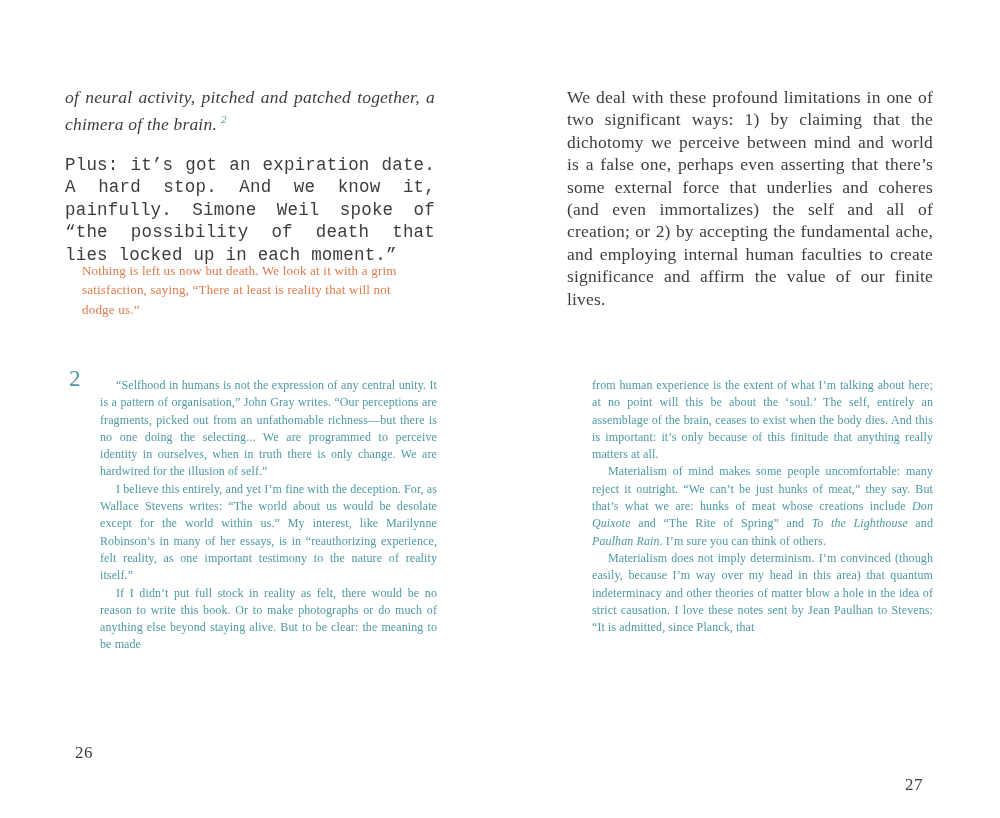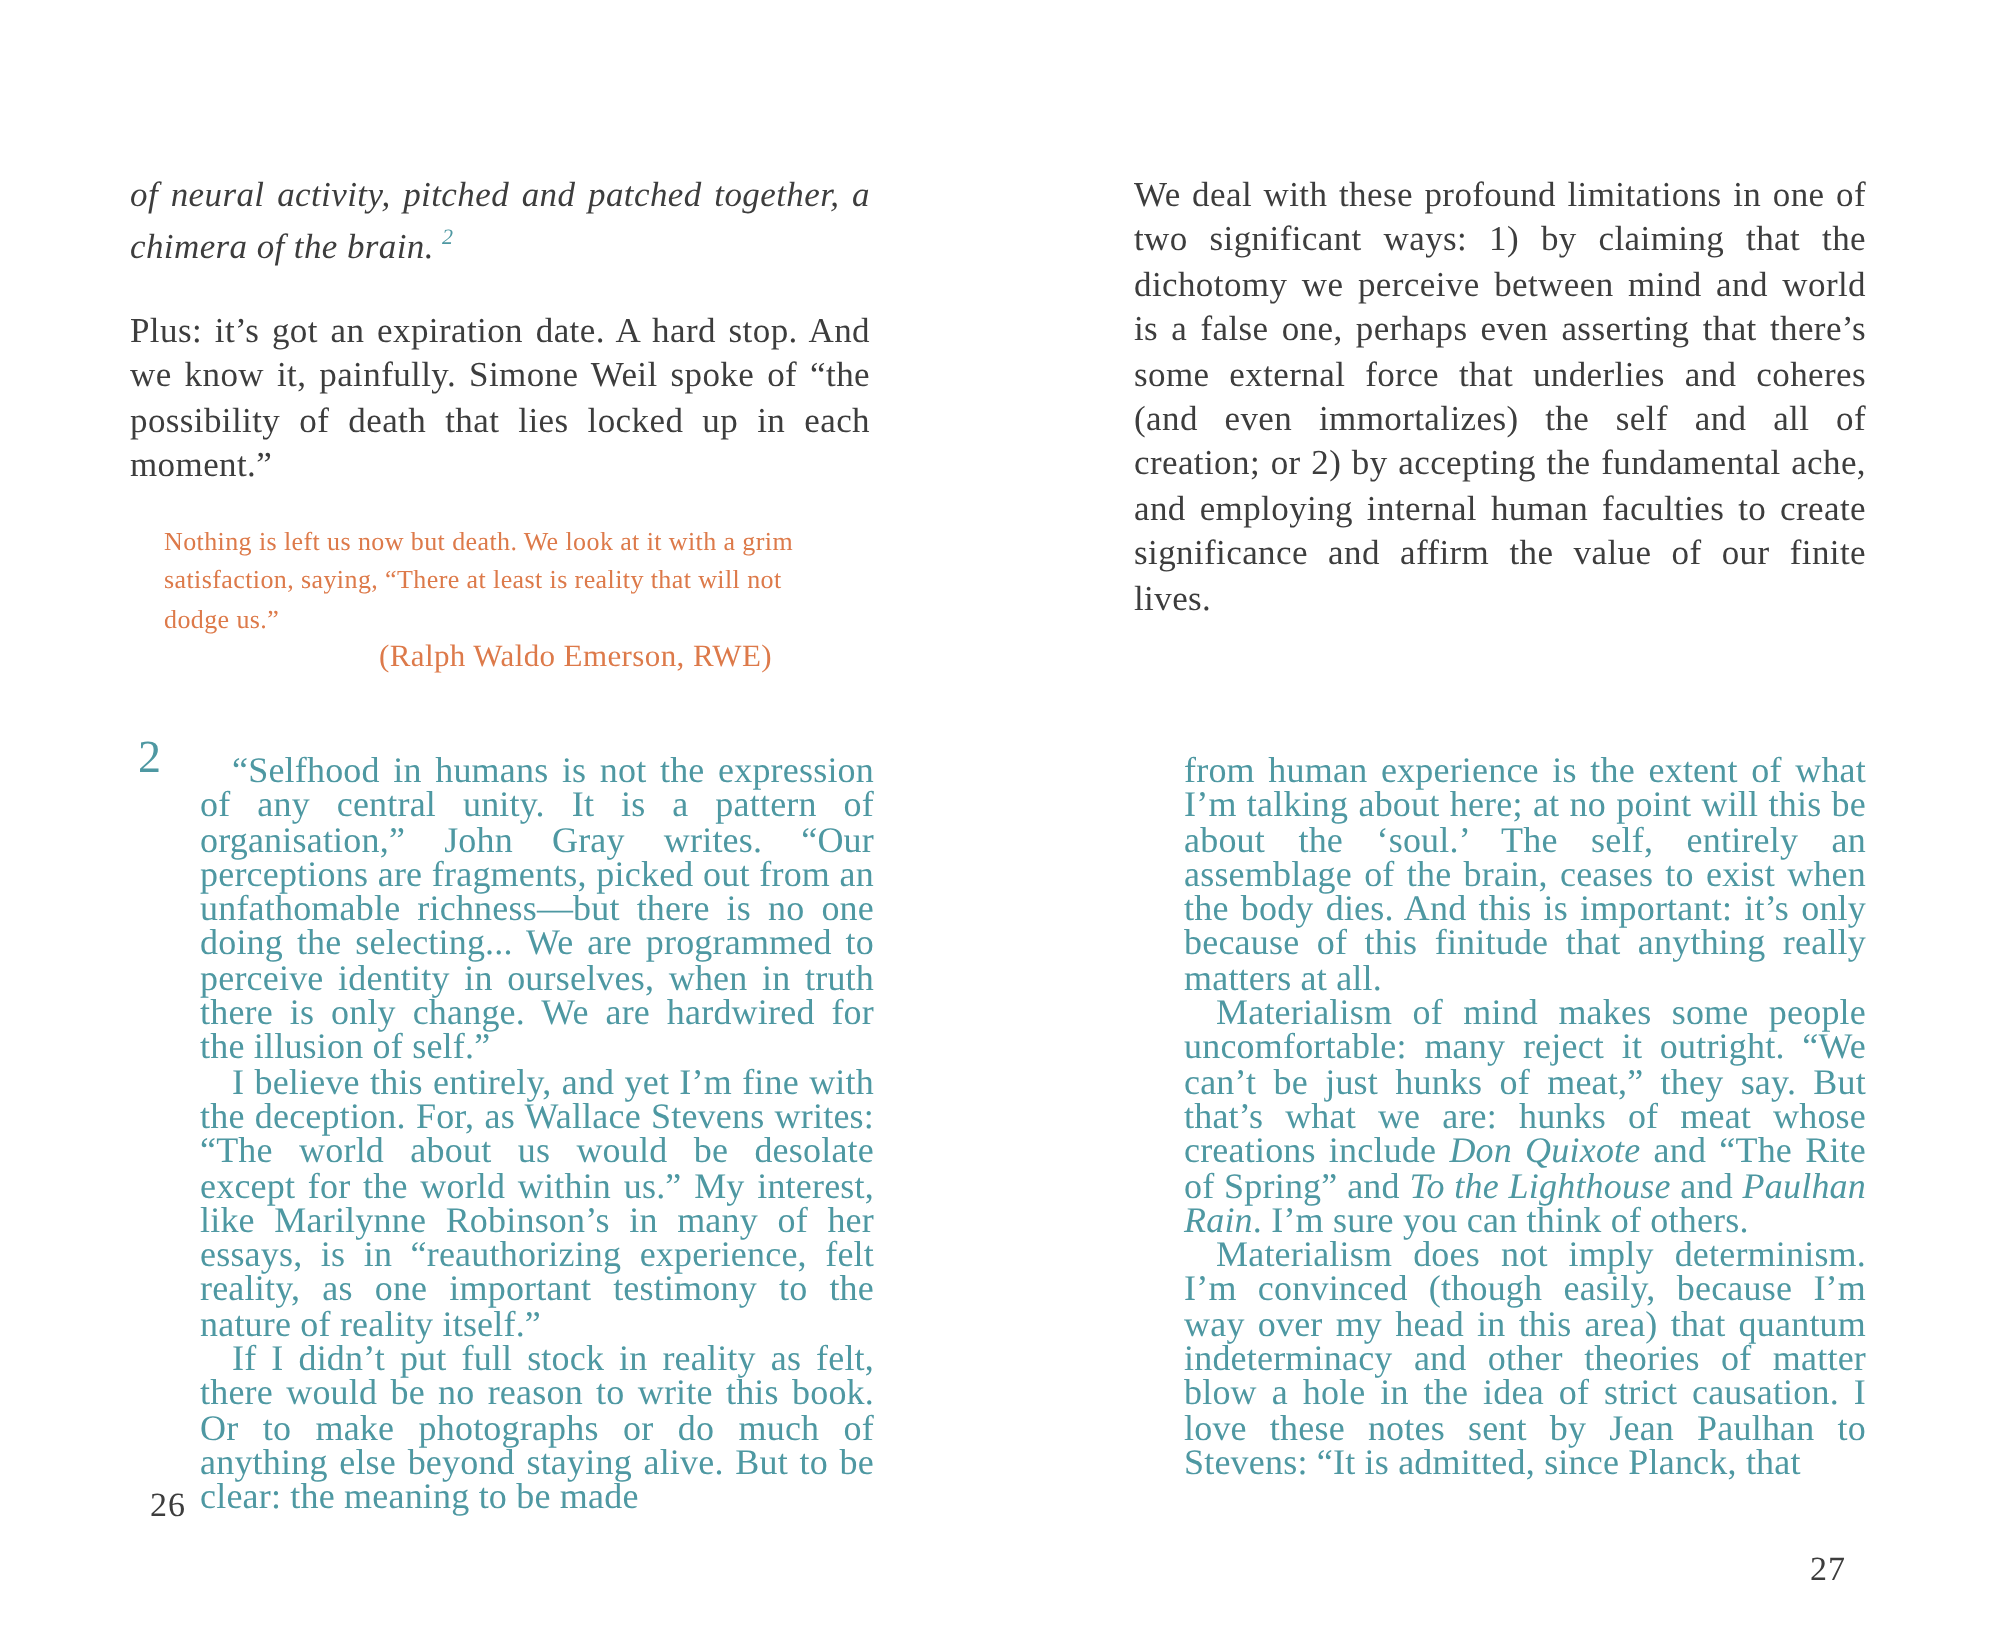--- a/index.html
+++ b/index.html
@@ -30,21 +30,21 @@
     color: var(--ink);
   }
   .fn-ref {
     color: var(--teal);
     font-size: 11px;
     margin-left: 4px;
     letter-spacing: 0;
   }
 
   #left-para1 { left: 65px; top: 86px;  width: 370px; font-style: italic; }
-  #left-para2 { left: 65px; top: 154px; width: 370px; }
+  #left-para2 { left: 65px; top: 154px; width: 370px; font-family: Liberation Mono, monospace; }
 
   #quote-block { left: 82px; top: 261px; width: 336px; }
   .quote-text {
     font-size: 13px;
     line-height: 19.4px;
     letter-spacing: 0.2px;
     color: var(--orange);
   }
   .quote-attr {
     font-size: 15.5px;
@@ -55,21 +55,21 @@
     padding-right: 32px;
   }
 
   .fn-number {
     left: 69px; top: 366px;
     font-size: 23px;
     line-height: 26px;
     color: var(--teal);
   }
   .fn {
-    font-size: 18px;
+    font-size: 12px;
     line-height: 17.3px;
     text-align: justify;
     letter-spacing: 0.1px;
     color: var(--teal);
   }
   .fn p.indent { text-indent: 16px; }
   .fn p.noindent { text-indent: 0; }
   .fn i { font-style: italic; }
 
   #left-footnote  { left: 100px; top: 377px; width: 337px; }
@@ -88,21 +88,20 @@
 </style>
 </head>
 <body>
 
 <p class="abs body-text" id="left-para1"><span>of neural activity, pitched and patched together, a chimera of the brain.</span><sup class="fn-ref">2</sup></p>
 
 <p class="abs body-text" id="left-para2">Plus: it’s got an expiration date. A hard stop. And we know it, painfully. Simone Weil spoke of “the possibility of death that lies locked up in each moment.”</p>
 
 <div class="abs" id="quote-block">
   <p class="quote-text">Nothing is left us now but death. We look at it with a grim satisfaction, saying, “There at least is reality that will not dodge us.”</p>
-  <p class="quote-attr">(Ralph Waldo Emerson, RWE)</p>
 </div>
 
 <div class="abs fn-number">2</div>
 
 <div class="abs fn" id="left-footnote">
   <p class="indent">“Selfhood in humans is not the expression of any central unity. It is a pattern of organisation,” John Gray writes. “Our perceptions are fragments, picked out from an unfathomable richness—but there is no one doing the selecting... We are programmed to perceive identity in ourselves, when in truth there is only change. We are hardwired for the illusion of self.”</p>
   <p class="indent">I believe this entirely, and yet I’m fine with the deception. For, as Wallace Stevens writes: “The world about us would be desolate except for the world within us.” My interest, like Marilynne Robinson’s in many of her essays, is in “reauthorizing experience, felt reality, as one important testimony to the nature of reality itself.”</p>
   <p class="indent">If I didn’t put full stock in reality as felt, there would be no reason to write this book. Or to make photographs or do much of anything else beyond staying alive. But to be clear: the meaning to be made</p>
 </div>
 

